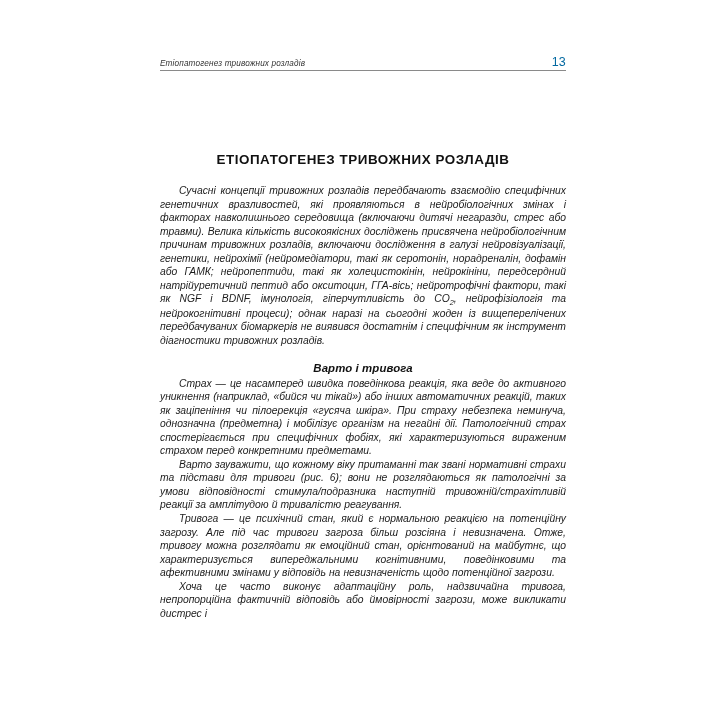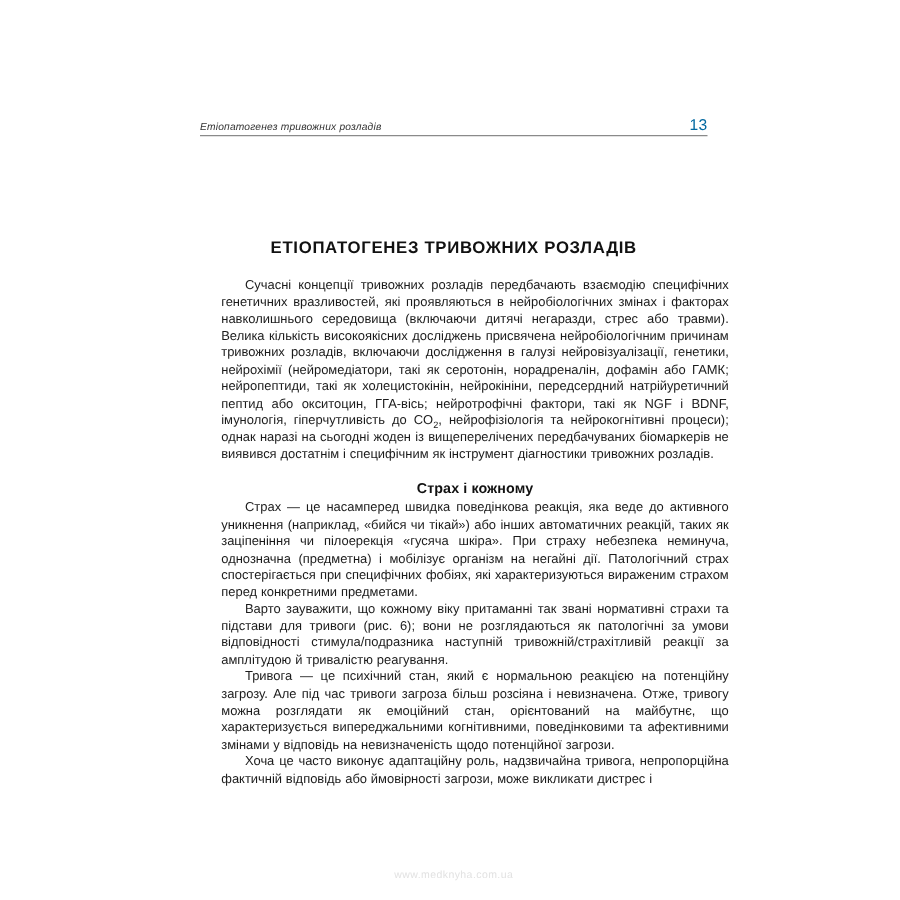--- a/index.html
+++ b/index.html
@@ -20,21 +20,20 @@
     width: 720px;
     height: 720px;
     background: #ffffff;
   }
   .content {
     position: absolute;
     left: 160px;
     top: 0;
     width: 406px;
     height: 600px;
-    margin-top: 38px;
   }
 
   
   .running-head {
     position: absolute;
     top: 48px;
     left: 0;
     width: 406px;
     height: 22px;
     border-bottom: 1.4px solid #8a8a8a;
@@ -75,22 +74,23 @@
     font-weight: bold;
     color: #111111;
     margin: 14px 0 3px 0;
     letter-spacing: 0.1px;
   }
 
   
   .body-block {
     position: absolute;
     top: 184px;
-    left: 17px;
+    left: 0;
     width: 406px;
+    font-style: italic;
   }
   p.para {
     margin: 0;
     font-size: 10.35px;
     line-height: 13.55px;
     text-align: justify;
     text-justify: inter-word;
     text-indent: 19px;
     color: #1b1b1b;
     hyphens: manual;
@@ -125,25 +125,24 @@
       <span class="running-head-title">Етіопатогенез тривожних розладів</span>
       <span class="running-head-folio">13</span>
     </div>
 
     <div class="chapter-title">ЕТІОПАТОГЕНЕЗ ТРИВОЖНИХ РОЗЛАДІВ</div>
 
     <div class="body-block">
 
       <p class="para"><span>Сучасні концепції тривожних розладів передбачають взаємодію специфічних генетичних вразливостей, які проявляються в нейробіологічних змінах і факторах навколишнього середовища (включаючи дитячі негаразди, стрес або травми). Велика кількість високоякісних досліджень присвячена нейробіологічним причинам тривожних розладів, включаючи дослідження в галузі нейровізуалізації, генетики, нейрохімії (нейромедіатори, такі як серотонін, норадреналін, дофамін або ГАМК; нейропептиди, такі як холецистокінін, нейрокініни, передсердний натрійуретичний пептид або окситоцин, ГГА-вісь; нейротрофічні фактори, такі як NGF і BDNF, імунологія, гіперчутливість до CO</span><sub>2</sub><span>, нейрофізіологія та нейрокогнітивні процеси); однак наразі на сьогодні жоден із вищеперелічених передбачуваних біомаркерів не виявився достатнім і специфічним як інструмент діагностики тривожних розладів.</span></p>
 
-      <div class="section-title">Страх і кожному</div>
+      <div class="section-title">Варто і тривога</div>
 
       <p class="para">Страх — це насамперед швидка поведінкова реакція, яка веде до активного уникнення (наприклад, «бийся чи тікай») або інших автоматичних реакцій, таких як заціпеніння чи пілоерекція «гусяча шкіра». При страху небезпека неминуча, однозначна (предметна) і мобілізує організм на негайні дії. Патологічний страх спостерігається при специфічних фобіях, які характеризуються вираженим страхом перед конкретними предметами.</p>
       <p class="para">Варто зауважити, що кожному віку притаманні так звані нормативні страхи та підстави для тривоги (рис. 6); вони не розглядаються як патологічні за умови відповідності стимула/подразника наступній тривожній/страхітливій реакції за амплітудою й тривалістю реагування.</p>
       <p class="para">Тривога — це психічний стан, який є нормальною реакцією на потенційну загрозу. Але під час тривоги загроза більш розсіяна і невизначена. Отже, тривогу можна розглядати як емоційний стан, орієнтований на майбутнє, що характеризується випереджальними когнітивними, поведінковими та афективними змінами у відповідь на невизначеність щодо потенційної загрози.</p>
       <p class="para">Хоча це часто виконує адаптаційну роль, надзвичайна тривога, непропорційна фактичній відповідь або ймовірності загрози, може викликати дистрес і</p>
 
     </div>
 
-    <div class="watermark">www.medknyha.com.ua</div>
 
   </div>
 </div>
 
 </body></html>

